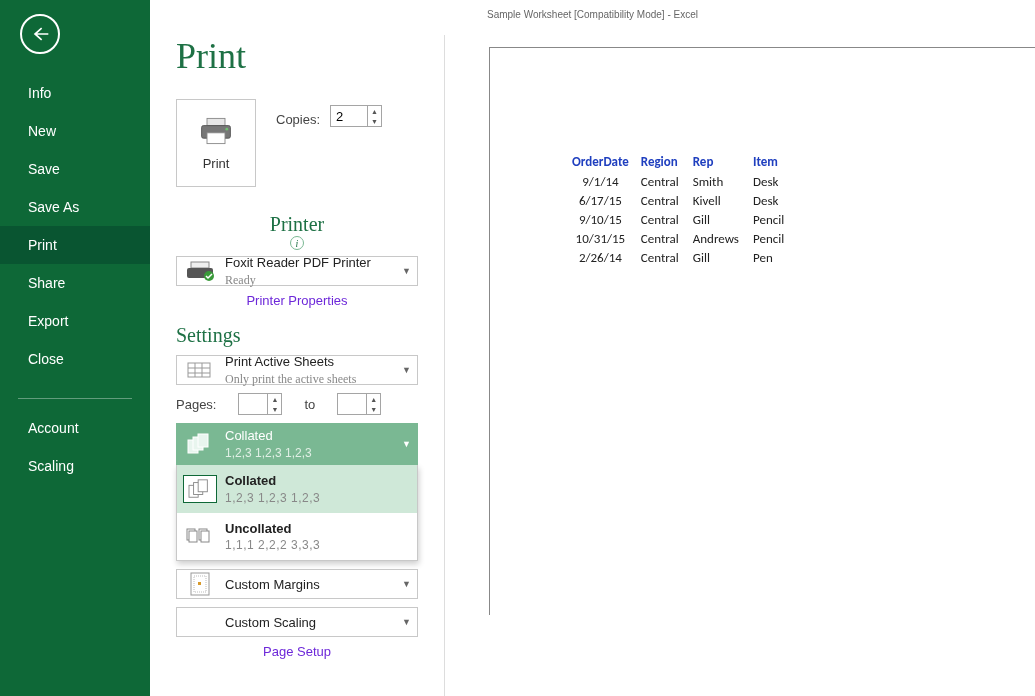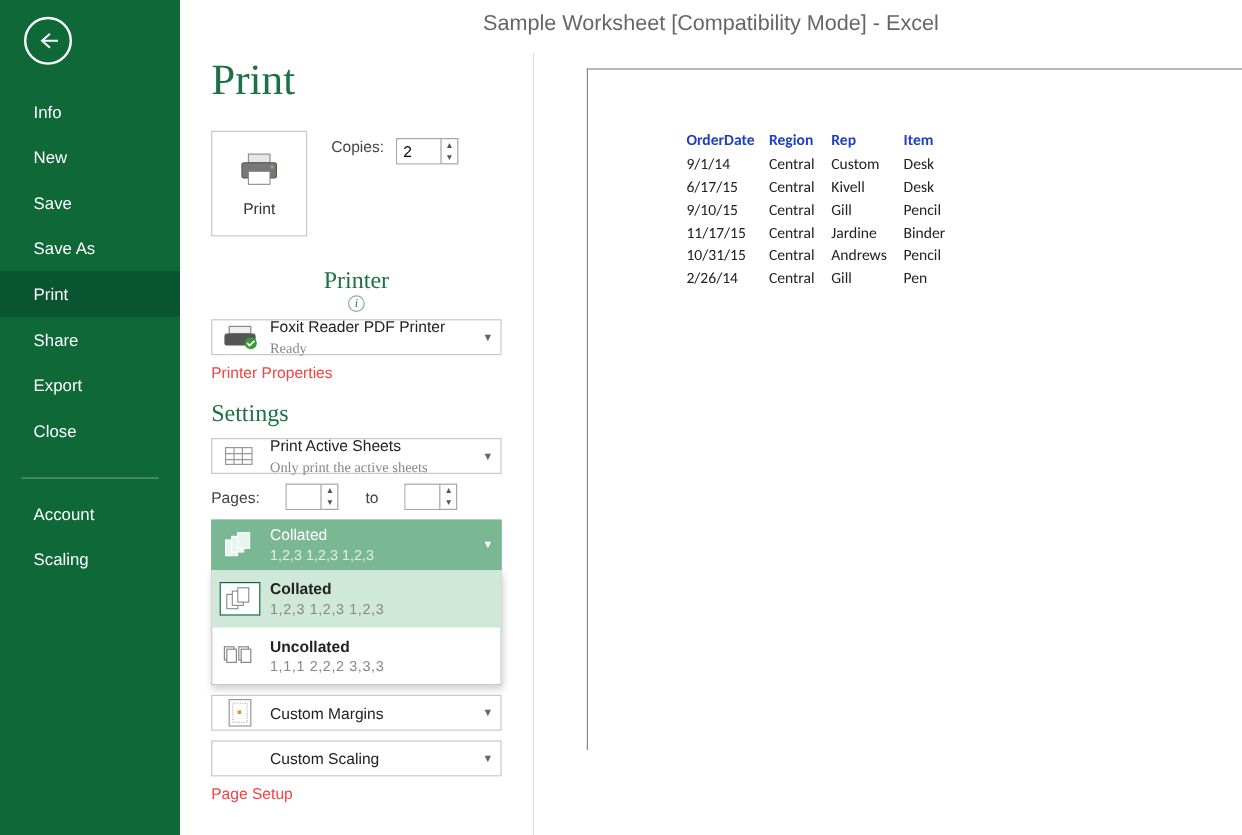--- a/index.html
+++ b/index.html
@@ -10,51 +10,51 @@
     
     .sidebar { width: 150px; background: #0e6837; color: #fff; display: flex; flex-direction: column; padding-top: 14px; }
     .back-btn { width: 40px; height: 40px; border: 2px solid #fff; border-radius: 50%; display: flex; align-items: center; justify-content: center; margin-left: 20px; margin-bottom: 20px; cursor: pointer; }
     .back-btn svg { width: 20px; height: 20px; fill: #fff; }
     .nav-item { padding: 11px 28px; font-size: 14px; cursor: pointer; }
     .nav-item.selected { background: #095531; }
     .nav-divider { border-top: 1px solid rgba(255,255,255,.35); margin: 20px 18px 10px; }
     
     
     .content { flex: 1; display: flex; flex-direction: column; position: relative; }
-    .titlebar { text-align: center; padding: 9px 0; font-size: 18px; color: #666; }
+    .titlebar { text-align: center; padding: 9px 0; font-size: 10px; color: #666; }
     
     .main-row { display: flex; flex: 1; overflow: hidden; }
     
     .settings-col { width: 295px; padding: 0 26px; border-right: 1px solid #ddd; margin-top: 6px; }
     .page-heading { font-family: "Segoe UI Light", "Segoe UI"; font-size: 36px; font-weight: 300; color: #1e7145; margin-bottom: 22px; }
     
     .print-btn-row { display: flex; align-items: flex-start; gap: 20px; margin-bottom: 26px; }
     .print-big-btn { width: 80px; height: 88px; border: 1px solid #c8c8c8; display: flex; flex-direction: column; align-items: center; justify-content: center; gap: 10px; cursor: pointer; background: #fff; }
     .print-big-btn svg { width: 36px; height: 30px; }
     .print-big-btn .lbl { font-size: 13px; color: #333; }
     
-    .copies-row { display: flex; align-items: flex-start; gap: 10px; margin-top: 6px; }
+    .copies-row { display: flex; align-items: flex-end; gap: 10px; margin-top: 6px; }
     .copies-row label { color: #444; }
     .spinner { display: flex; align-items: center; border: 1px solid #a5a5a5; height: 22px; background: #fff; }
     .spinner input { border: none; width: 36px; text-align: left; padding: 2px 5px; outline: none; font-size: 13px; }
     .spinner .arrows { display: flex; flex-direction: column; border-left: 1px solid #a5a5a5; width: 14px; }
     .spinner .arrows span { height: 10px; display: flex; align-items: center; justify-content: center; font-size: 7px; color: #555; cursor: pointer; line-height: 1; }
     
     .section-head { display: flex; justify-content: space-between; align-items: center; margin-bottom: 6px; flex-direction: column; }
     .section-title { font-family: "Segoe UI Light"; font-size: 20px; font-weight: 400; color: #1e7145; }
     .info-icon { width: 14px; height: 14px; border: 1px solid #7ab893; border-radius: 50%; display: flex; align-items: center; justify-content: center; font-size: 10px; color: #1e7145; cursor: pointer; font-style: italic; font-family: serif; }
     
     .dropdown { border: 1px solid #c8c8c8; background: #fff; display: flex; align-items: center; padding: 5px 6px; gap: 8px; height: 30px; cursor: pointer; position: relative; }
     .dropdown .dd-icon { width: 34px; display: flex; align-items: center; justify-content: center; }
     .dropdown .dd-text { flex: 1; display: flex; flex-direction: column; line-height: 1.35; }
     .dropdown .dd-text .l1 { font-size: 13px; color: #222; }
     .dropdown .dd-text .l2 { font-size: 12px; color: #888; font-family: Liberation Serif, serif; }
     .dropdown .dd-caret { font-size: 9px; color: #666; }
     
-    .link-right { text-align: left; margin-top: 7px; color: #ef4444; font-size: 13px; cursor: pointer; }
+    .link-right { text-align: center; margin-top: 7px; color: #6d28d9; font-size: 13px; cursor: pointer; }
     
     .settings-sec { margin-top: 16px; }
     
     .pages-row { display: flex; align-items: center; gap: 22px; margin: 8px 0; font-size: 13px; }
     .pages-row .spinner input { width: 28px; }
     
     
     .collate-selected { border: 1px solid #7ab893; background: #7ab893; color: #fff; height: 42px; display: flex; align-items: center; padding: 3px 6px; gap: 8px; position: relative; cursor: pointer; }
     .collate-selected .dd-icon { width: 34px; display: flex; align-items: center; justify-content: center; }
     .collate-selected .dd-text { flex: 1; display: flex; flex-direction: column; line-height: 1.35; }
@@ -68,26 +68,26 @@
     .collate-opt.highlighted { background: #cfe8d8; }
     .collate-opt.highlighted .dd-icon-box { border: 1px solid #0e6837; padding: 2px; background: #fff; }
     .collate-opt .dd-text { flex: 1; display: flex; flex-direction: column; line-height: 1.35; }
     .collate-opt .dd-text .l1 { font-size: 13px; color: #222; font-weight: 600; }
     .collate-opt .dd-text .l2 { font-size: 12px; color: #888; letter-spacing: .5px; }
     
     .gap8 { margin-top: 8px; }
     
     
     .preview-col { flex: 1; padding: 18px 0 0 44px; }
-    .preview-page { border: 1px solid #888; border-right: none; border-bottom: none; width: 100%; height: 568px; background: #fff; padding: 50px 0 0 74px; font-size: 13px; }
+    .preview-page { border: 1px solid #888; border-right: none; border-bottom: none; width: 100%; height: 568px; background: #fff; padding: 104px 0 0 74px; font-size: 13px; }
     .ptable { font-family: Calibri, Arial, sans-serif; font-size: 13px; }
     .ptable th { color: #1f3fbf; font-weight: 700; text-align: left; padding: 0 6px 2px; }
     .ptable th:first-child { text-align: right; padding-right: 4px; }
     .ptable td { color: #222; padding: 1px 6px; text-align: left; }
-    .ptable td:first-child { text-align: left; padding-right: 4px; }
+    .ptable td:first-child { text-align: center; padding-right: 4px; }
     
     
     svg { display: block; }
   </style>
 </head>
 <body>
 
 <div class="container">
 
   <div class="sidebar">
@@ -280,40 +280,34 @@
                   <th>OrderDate</th>
                   <th>Region</th>
                   <th>Rep</th>
                   <th>Item</th>
                 </tr>
               </thead>
             <tbody id="preview-body">
                 <tr>
                   <td>9/1/14</td>
                   <td>Central</td>
-                  <td>Custom</td>
+                  <td>Smith</td>
                   <td>Desk</td>
                 </tr>
                 <tr>
                   <td>6/17/15</td>
                   <td>Central</td>
                   <td>Kivell</td>
                   <td>Desk</td>
                 </tr>
                 <tr>
                   <td>9/10/15</td>
                   <td>Central</td>
                   <td>Gill</td>
                   <td>Pencil</td>
-                </tr>
-                <tr>
-                  <td>11/17/15</td>
-                  <td>Central</td>
-                  <td>Jardine</td>
-                  <td>Binder</td>
                 </tr>
                 <tr>
                   <td>10/31/15</td>
                   <td>Central</td>
                   <td>Andrews</td>
                   <td>Pencil</td>
                 </tr>
                 <tr>
                   <td>2/26/14</td>
                   <td>Central</td>

